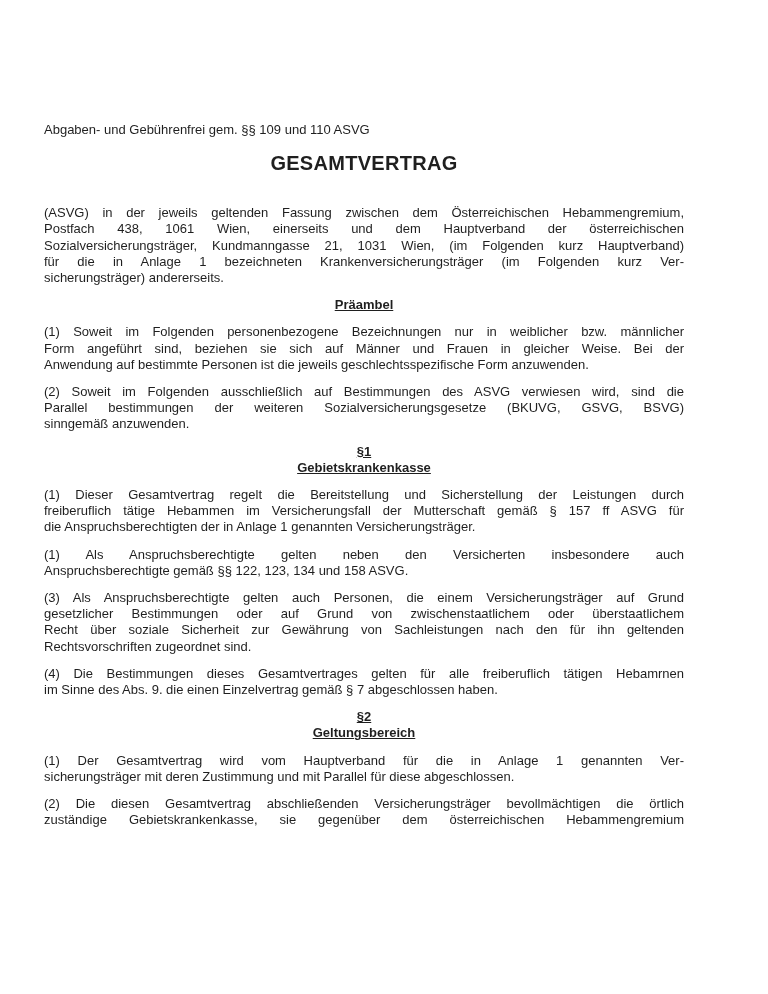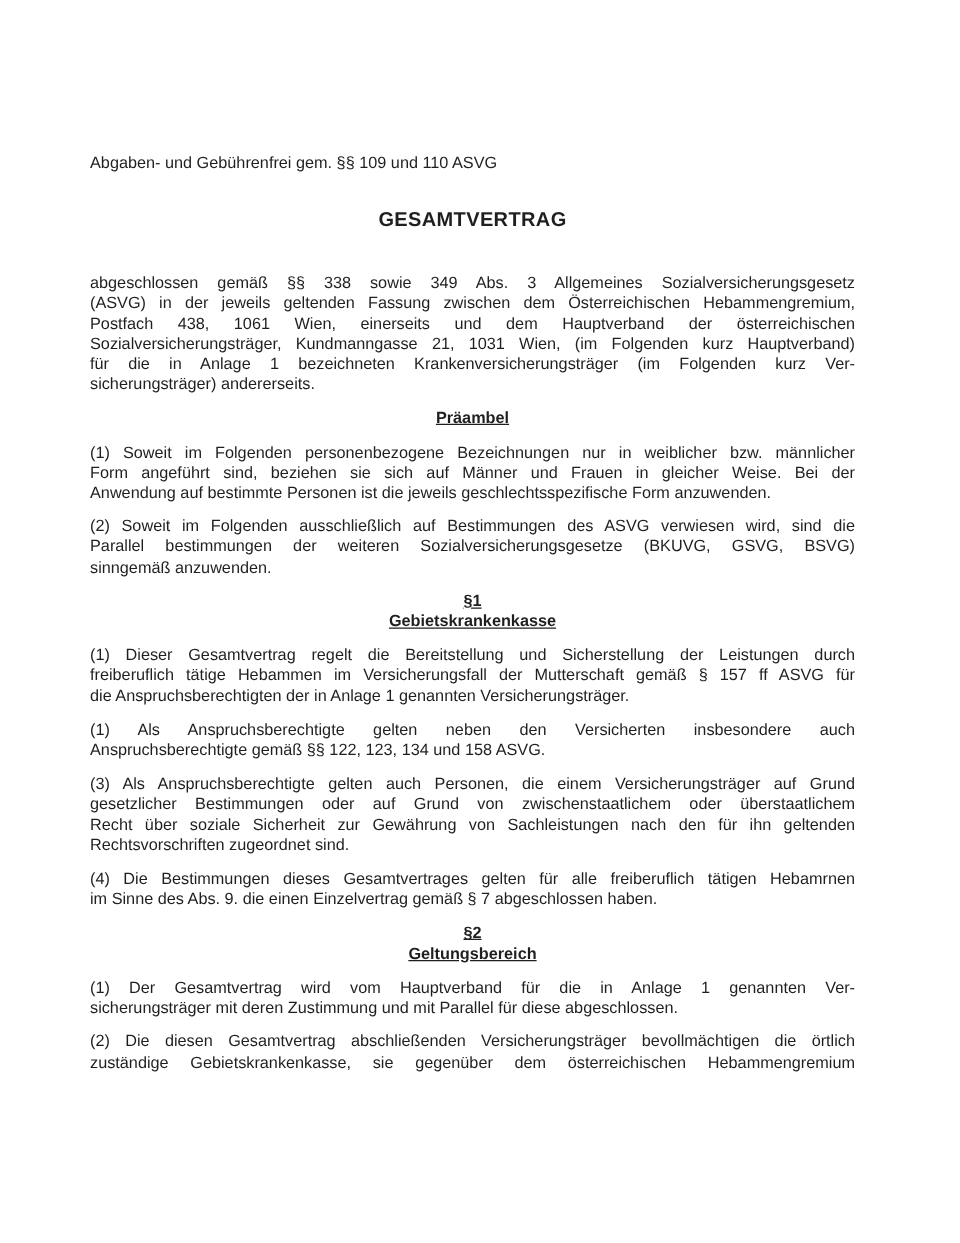--- a/index.html
+++ b/index.html
@@ -7,37 +7,37 @@
     padding: 0;
     background: #ffffff;
   }
   .page {
     position: relative;
     width: 768px;
     height: 994px;
     margin: 0 auto;
     background: #ffffff;
     box-sizing: border-box;
-    padding: 122px 84px 0 72px;
+    padding: 122px 84px 0 44px;
     font-family: "Liberation Sans", "DejaVu Sans", sans-serif;
     font-size: 13px;
     line-height: 16.2px;
     color: #1f1f1f;
     overflow: hidden;
   }
   .doc-note {
     text-align: left;
     margin: 0;
   }
   .doc-title {
-    font-size: 16px;
+    font-size: 20px;
     line-height: 23px;
     font-weight: bold;
     text-align: center;
-    margin: 27px 0 30px 0;
+    margin: 14px 0 30px 0;
     letter-spacing: 0.3px;
   }
   .doc-para {
     margin: 0 0 11px 0;
   }
   .doc-para .line {
     text-align: justify;
     text-align-last: justify;
   }
   .doc-para .line.last {
@@ -51,21 +51,20 @@
   }
 </style>
 </head>
 <body>
 
 <main class="page" style="background: rgb(255, 255, 255); color: rgb(31, 31, 31);">
   <p class="doc-note">Abgaben- und Gebührenfrei gem. §§ 109 und 110 ASVG</p>
   <h1 class="doc-title">GESAMTVERTRAG</h1>
   <section>
       <div class="doc-para">
-        <div class="line">abgeschlossen gemäß §§ 338 sowie 349 Abs. 3 Allgemeines Sozialversicherungsgesetz</div>
         <div class="line">(ASVG) in der jeweils geltenden Fassung zwischen dem Österreichischen Hebammengremium,</div>
         <div class="line">Postfach 438, 1061 Wien, einerseits und dem Hauptverband der österreichischen</div>
         <div class="line">Sozialversicherungsträger, Kundmanngasse 21, 1031 Wien, (im Folgenden kurz Hauptverband)</div>
         <div class="line">für die in Anlage 1 bezeichneten Krankenversicherungsträger (im Folgenden kurz Ver-</div>
         <div class="line last">sicherungsträger) andererseits.</div>
       </div>
       <div class="doc-heading">
         <div>Präambel</div>
       </div>
       <div class="doc-para">

